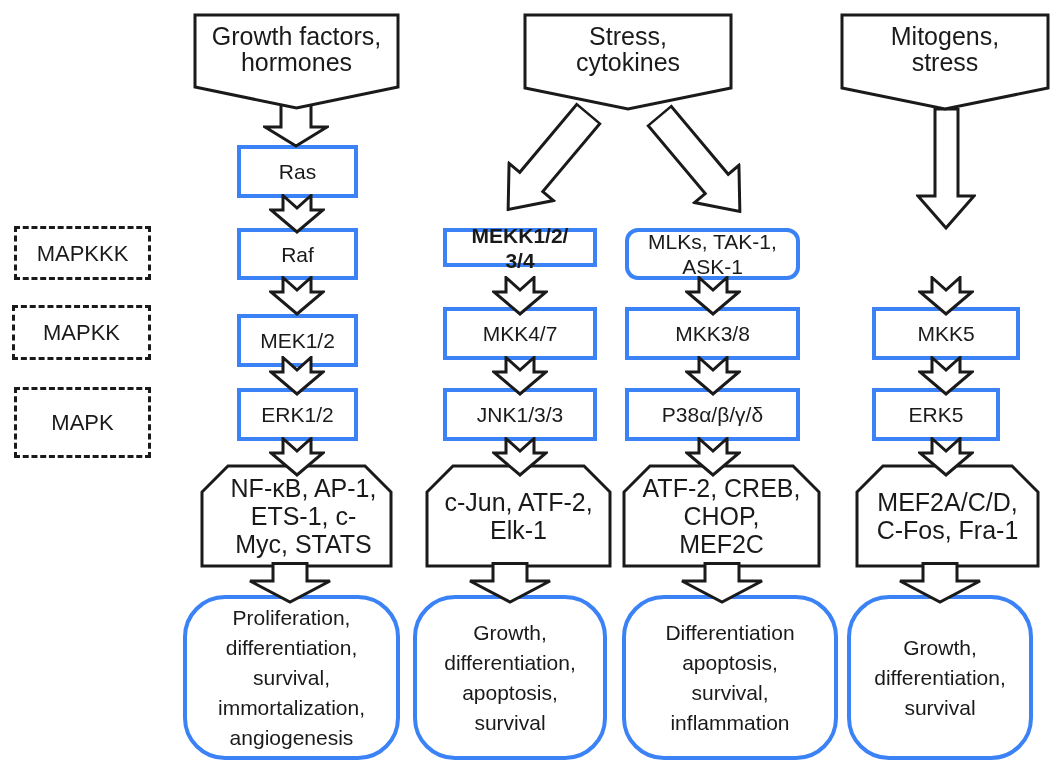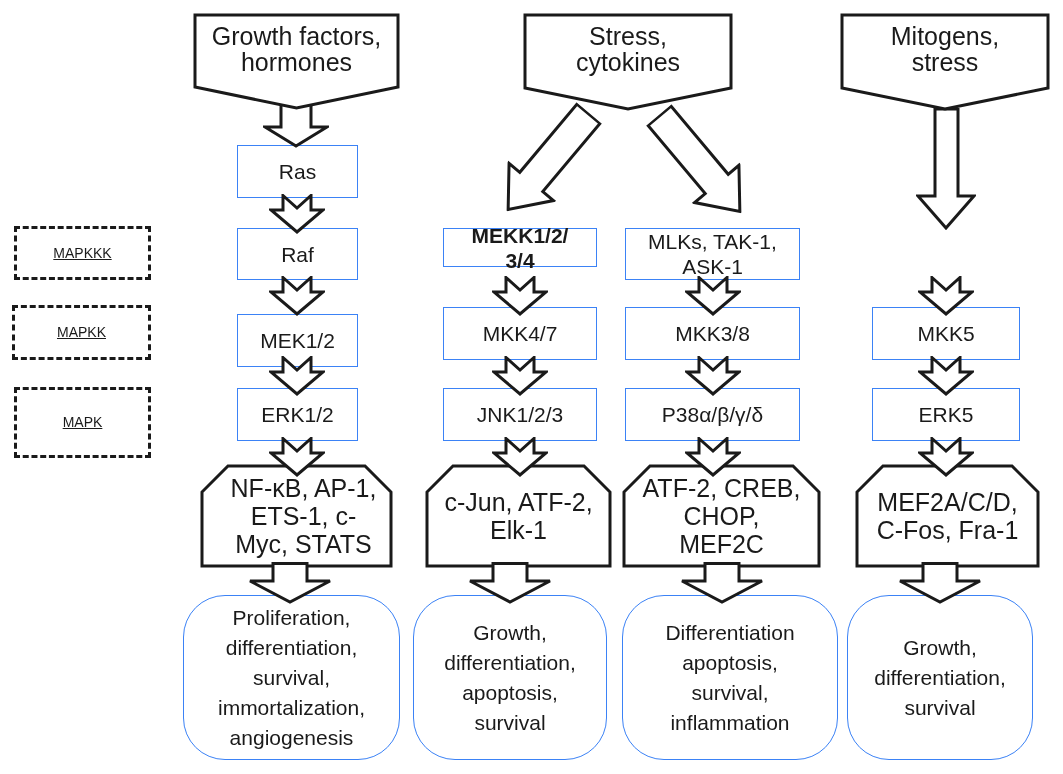--- a/index.html
+++ b/index.html
@@ -1,25 +1,25 @@
 <!DOCTYPE html>
 <html><head>
 <meta charset="utf-8">
 <style>
   html,body{margin:0;padding:0;background:#ffffff;}
   .canvas{
     position:relative; width:1063px; height:774px; background:#ffffff;
     font-family:"Liberation Sans", sans-serif; color:#1a1a1a; overflow:hidden;
   }
   .node{
-    position:absolute; background:#ffffff; border:1px solid #3b82f6;
+    position:absolute; background:#ffffff; border:4px solid #3b82f6;
     display:flex; align-items:center; justify-content:center; text-align:center;
     font-size:21px; line-height:25px; white-space:pre-line; box-sizing:border-box; z-index:2;
   }
-  .dashed{ border:3px dashed #1a1a1a; font-size:14px;text-decoration:underline; }
+  .dashed{ border:3px dashed #1a1a1a; font-size:22px; }
   .outcome{ border-radius:42px; font-size:21px; line-height:30px; z-index:1; }
   .shapewrap{ position:absolute; z-index:2; }
   .shapewrap svg{ position:absolute; left:0; top:0; }
   .shapewrap .lbl{
     position:absolute; inset:0; display:flex; align-items:center; justify-content:center;
     text-align:center; font-size:25px; line-height:26px; white-space:pre-line; z-index:3;
   }
   .pent{ z-index:6; }
   .pent .lbl{ padding-bottom:26px; }
   .tf .lbl{ line-height:28px; }
@@ -33,26 +33,26 @@
   .p1{ left:523px; top:13px; width:210px; height:98px; }
   .p2{ left:840px; top:13px; width:210px; height:98px; }
   
   .b-ras     { left:237px; top:145px; width:121px; height:53px; }
   .b-raf     { left:237px; top:228px; width:121px; height:52px; }
   .b-mek12   { left:237px; top:314px; width:121px; height:53px; }
   .b-erk12   { left:237px; top:388px; width:121px; height:53px;text-align:right; }
   .b-mekk1234{ left:443px; top:228px; width:154px; height:39px;font-weight:bold; }
   .b-mkk47   { left:443px; top:307px; width:154px; height:53px; }
   .b-jnk     { left:443px; top:388px; width:154px; height:53px; }
-  .b-mlks    { left:625px; top:228px; width:175px; height:52px; }
+  .b-mlks    { left:625px; top:228px; width:175px; height:52px;border-radius:13px; }
   .b-mkk36   { left:625px; top:307px; width:175px; height:53px; }
   .b-p38     { left:625px; top:388px; width:175px; height:53px; }
   .b-mekk23  { left:872px; top:228px; width:148px; height:52px; }
   .b-mkk5    { left:872px; top:307px; width:148px; height:53px; }
-  .b-erk5    { left:872px; top:388px; width:148px; height:53px; }
+  .b-erk5    { left:872px; top:388px; width:128px; height:53px; }
   
   .tf1{ left:200px; top:464px; width:193px; height:104px;padding-left:14px; }
   .tf2{ left:425px; top:464px; width:187px; height:104px; }
   .tf3{ left:622px; top:464px; width:199px; height:104px; }
   .tf4{ left:855px; top:464px; width:185px; height:104px; }
   
   .o1{ left:183px; top:595px; width:217px; height:165px; }
   .o2{ left:413px; top:595px; width:194px; height:165px; }
   .o3{ left:622px; top:595px; width:216px; height:165px; }
   .o4{ left:847px; top:595px; width:186px; height:165px; }
@@ -89,21 +89,21 @@
   </div>
 
   <div class="node b-ras"><span>Ras</span></div>
   <div class="node b-raf"><span>Raf</span></div>
   <div class="node b-mek12"><span>MEK1/2</span></div>
   <div class="node b-erk12"><span>ERK1/2</span></div>
 
   <div class="node b-mekk1234"><span>MEKK1/2/
 3/4</span></div>
   <div class="node b-mkk47"><span>MKK4/7</span></div>
-  <div class="node b-jnk"><span>JNK1/2/3</span></div>
+  <div class="node b-jnk"><span>JNK1/3/3</span></div>
 
   <div class="node b-mlks"><span>MLKs, TAK-1,
 ASK-1</span></div>
   <div class="node b-mkk36"><span>MKK3/8</span></div>
   <div class="node b-p38"><span>P38α/β/γ/δ</span></div>
 
   <div class="node b-mkk5"><span>MKK5</span></div>
   <div class="node b-erk5"><span>ERK5</span></div>
 
   <div class="shapewrap tf tf1">

